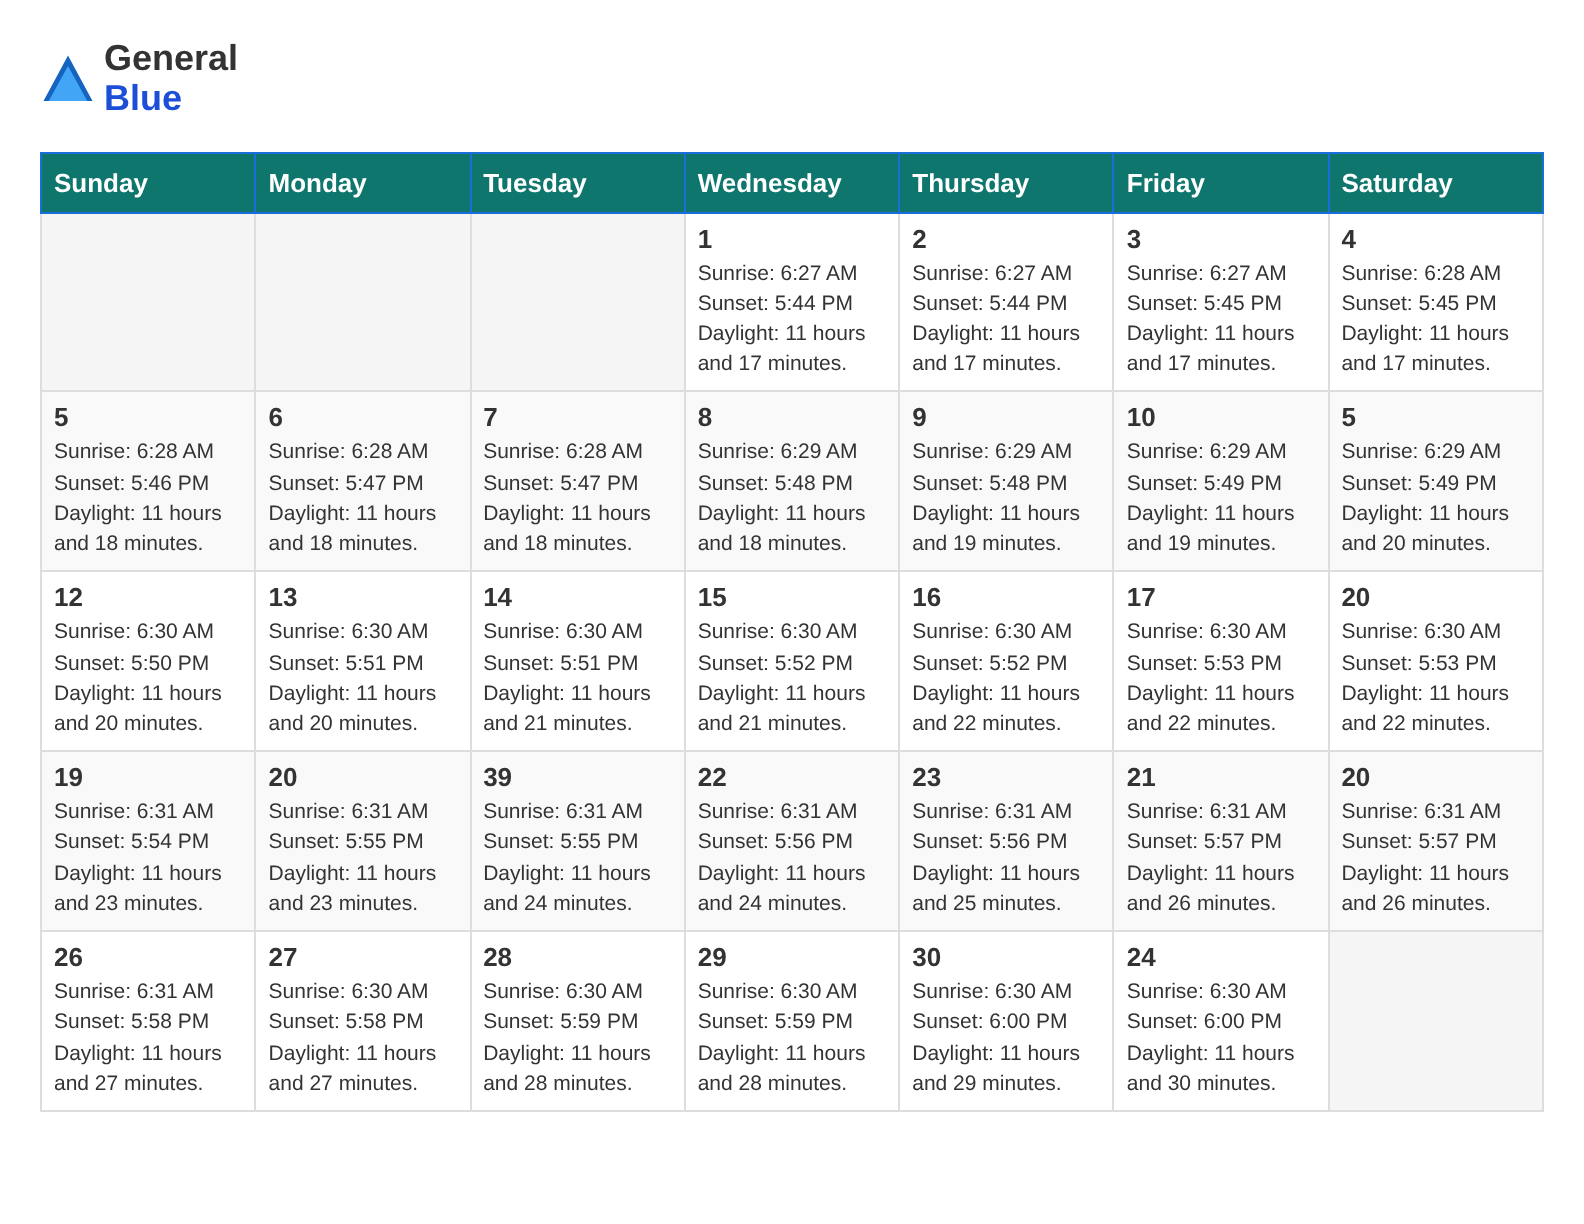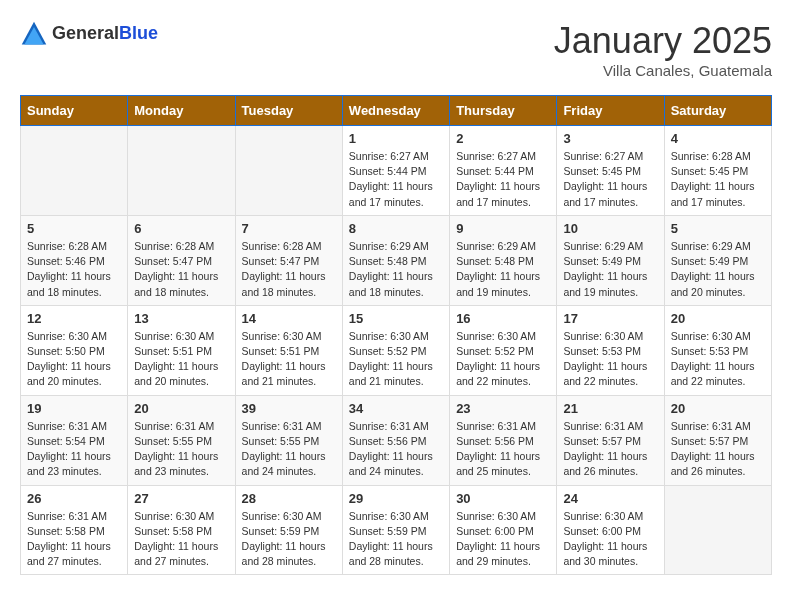--- a/index.html
+++ b/index.html
@@ -16,20 +16,21 @@
       align-items: flex-start;
       margin-bottom: 16px;
     }
     .logo {
       display: flex;
       align-items: center;
       gap: 4px;
     }
     .logo-text {
       display: flex;
+      flex-direction: column;
       line-height: 1.1;
     }
     .logo-general {
       font-size: 18px;
       font-weight: bold;
       color: #333;
     }
     .logo-blue {
       font-size: 18px;
       font-weight: bold;
@@ -50,21 +51,21 @@
     .location {
       font-size: 15px;
       color: #555;
     }
     .calendar-table {
       width: 100%;
       border-collapse: collapse;
       border: 1px solid #ccc;
     }
     .calendar-table th {
-      background-color: #a16207;
+      background-color: #0f766e;
       color: white;
       text-align: left;
       padding: 7px 6px;
       font-size: 13px;
       font-weight: bold;
       border: 1px solid #1a6ed8;
     }
     .calendar-table td {
       vertical-align: top;
       padding: 5px 6px;
@@ -99,24 +100,20 @@
   <div class="logo">
     <svg class="logo-icon" viewBox="0 0 32 32" xmlns="http://www.w3.org/2000/svg">
       <polygon points="16,2 30,28 2,28" fill="#1565c0"></polygon>
       <polygon points="16,8 27,28 5,28" fill="#42a5f5"></polygon>
     </svg>
     <div class="logo-text">
       <span class="logo-general">General</span>
       <span class="logo-blue">Blue</span>
     </div>
   </div>
-  <div class="title-block">
-    <div class="month-title">January 2025</div>
-    <div class="location">Villa Canales, Guatemala</div>
-  </div>
 </div>
 
 <table class="calendar-table">
   <thead>
     <tr>
     <th>Sunday</th>
         <th>Monday</th>
         <th>Tuesday</th>
         <th>Wednesday</th>
         <th>Thursday</th>
@@ -213,21 +210,21 @@
         </td>
         <td>
           <div class="day-num">20</div>
           <div class="day-info">Sunrise: 6:31 AM<br>Sunset: 5:55 PM<br>Daylight: 11 hours and 23 minutes.</div>
         </td>
         <td>
           <div class="day-num">39</div>
           <div class="day-info">Sunrise: 6:31 AM<br>Sunset: 5:55 PM<br>Daylight: 11 hours and 24 minutes.</div>
         </td>
         <td>
-          <div class="day-num">34</div>
+          <div class="day-num">22</div>
           <div class="day-info">Sunrise: 6:31 AM<br>Sunset: 5:56 PM<br>Daylight: 11 hours and 24 minutes.</div>
         </td>
         <td>
           <div class="day-num">23</div>
           <div class="day-info">Sunrise: 6:31 AM<br>Sunset: 5:56 PM<br>Daylight: 11 hours and 25 minutes.</div>
         </td>
         <td>
           <div class="day-num">21</div>
           <div class="day-info">Sunrise: 6:31 AM<br>Sunset: 5:57 PM<br>Daylight: 11 hours and 26 minutes.</div>
         </td>

